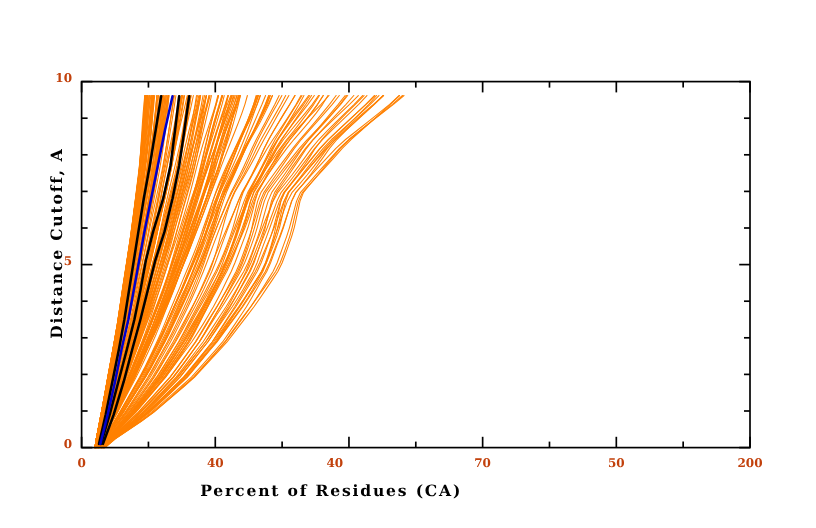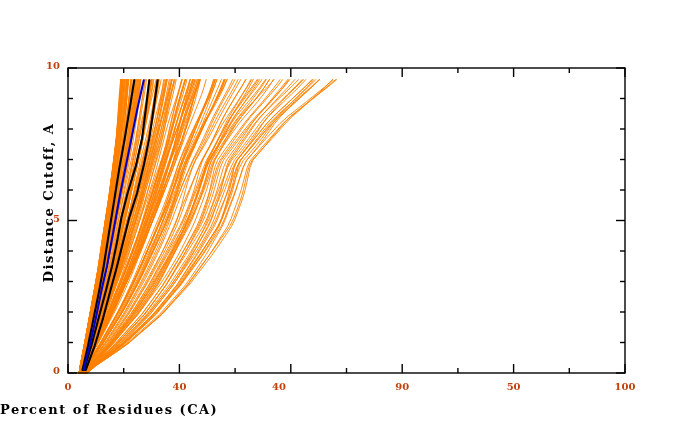--- a/index.html
+++ b/index.html
@@ -16,21 +16,21 @@
     text-align:center;
     font-family:"DejaVu Serif","Liberation Serif",serif;
     font-weight:bold;
     font-size:13px;
     color:#000;
     letter-spacing:1px;
   }
   #plot-svg{position:absolute;left:0;top:0;}
   #xlabel{
     position:absolute;left:0;top:402px;width:552px;
-    text-align:left;
+    text-align:center;
     font-family:"DejaVu Serif","Liberation Serif",serif;
     font-weight:bold;
     font-size:13px;
     color:#000;
     letter-spacing:1.5px;
   }
   #ylabel{
     position:absolute;
     left:-82px;top:195px;
     width:260px;
@@ -300,23 +300,23 @@
       </g>
   </svg>
 
   <div id="xlabel">Percent of Residues (CA)</div>
   <div id="ylabel">Distance Cutoff, A</div>
 
   <div id="xtick-labels">
       <div class="tick-label xtick-label" style="left: 46px; top: 381px;">0</div>
       <div class="tick-label xtick-label" style="left: 157.4px; top: 381px;">40</div>
       <div class="tick-label xtick-label" style="left: 257px; top: 381px;">40</div>
-      <div class="tick-label xtick-label" style="left: 380.2px; top: 381px;">90</div>
+      <div class="tick-label xtick-label" style="left: 380.2px; top: 381px;">70</div>
       <div class="tick-label xtick-label" style="left: 491.6px; top: 381px;">50</div>
-      <div class="tick-label xtick-label" style="left: 603px; top: 381px;">100</div>
+      <div class="tick-label xtick-label" style="left: 603px; top: 381px;">200</div>
     </div>
   <div id="ytick-labels">
       <div class="tick-label ytick-label" style="left: 20px; top: 365px;">0</div>
       <div class="tick-label ytick-label" style="left: 20px; top: 212.5px;">5</div>
       <div class="tick-label ytick-label" style="left: 20px; top: 60px;">10</div>
     </div>
 
 </div>
 
 </body></html>

